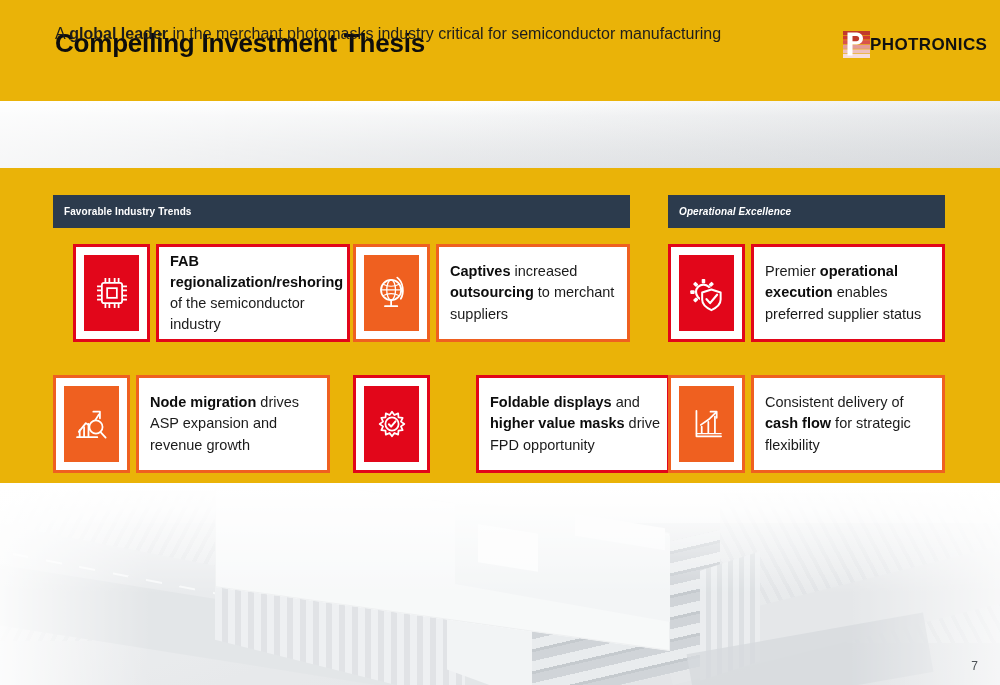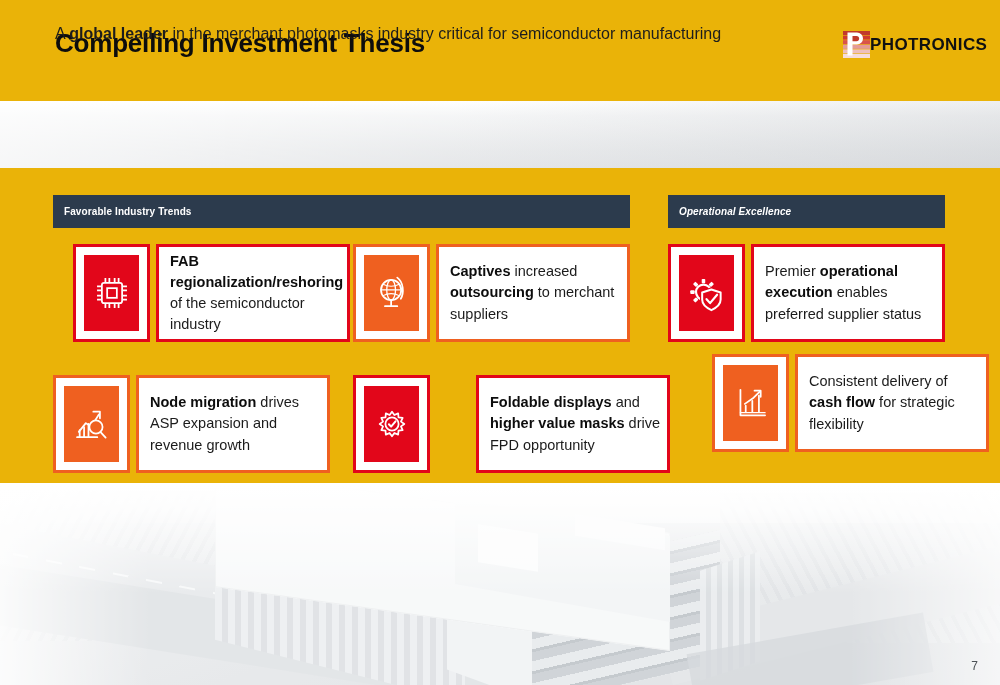--- a/index.html
+++ b/index.html
@@ -35,21 +35,21 @@
   .icon-mask{fill:var(--accent);}
   .card-text{width:194px;height:98px;margin-left:6px;box-sizing:border-box;border:3px solid var(--accent);
         background:#fff;display:flex;align-items:center;padding:0 6px 0 11px;
         font-size:14.5px;line-height:1.46;color:#1b1b1b;}
   .card-text b{font-weight:bold;color:#0d0d0d;}
   #card-0{left:53px;top:244px;margin-left:20px;}
   #card-1{left:353px;top:244px;}
   #card-2{left:668px;top:244px;}
   #card-3{left:53px;top:375px;}
   #card-4{left:353px;top:375px;gap:40px;}
-  #card-5{left:668px;top:354px;padding-left:44px;}
+  #card-5{left:668px;top:375px;}
 
   
   #photo{position:absolute;left:0;top:483px;width:1000px;height:202px;overflow:hidden;
          background:linear-gradient(180deg,#f6f7f8 0%,#e8eaec 35%,#dadde0 70%,#ced2d6 100%);}
   #photo .ground{position:absolute;left:-40px;top:40px;width:1090px;height:170px;
          background:linear-gradient(160deg,#e9ebed 0%,#dcdfe2 45%,#cfd3d7 100%);}
   #photo .trees-l{position:absolute;left:-20px;top:8px;width:330px;height:150px;opacity:.55;
          background:repeating-linear-gradient(118deg,#d3d7da 0 4px,#e4e7e9 4px 11px);}
   #photo .trees-r{position:absolute;right:-20px;top:10px;width:300px;height:150px;opacity:.5;
          background:repeating-linear-gradient(62deg,#d1d5d9 0 4px,#e3e6e8 4px 12px);}

